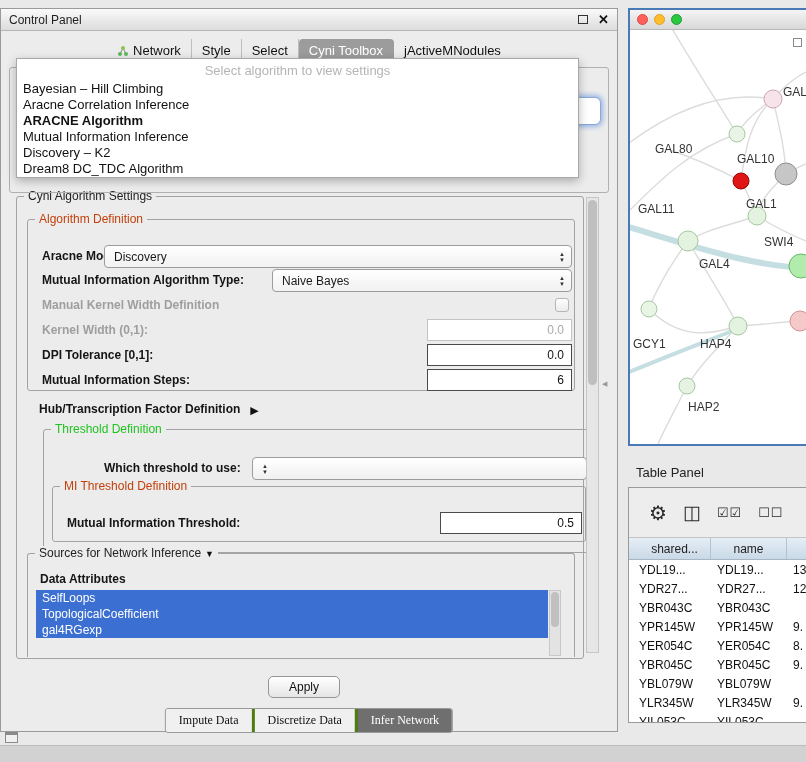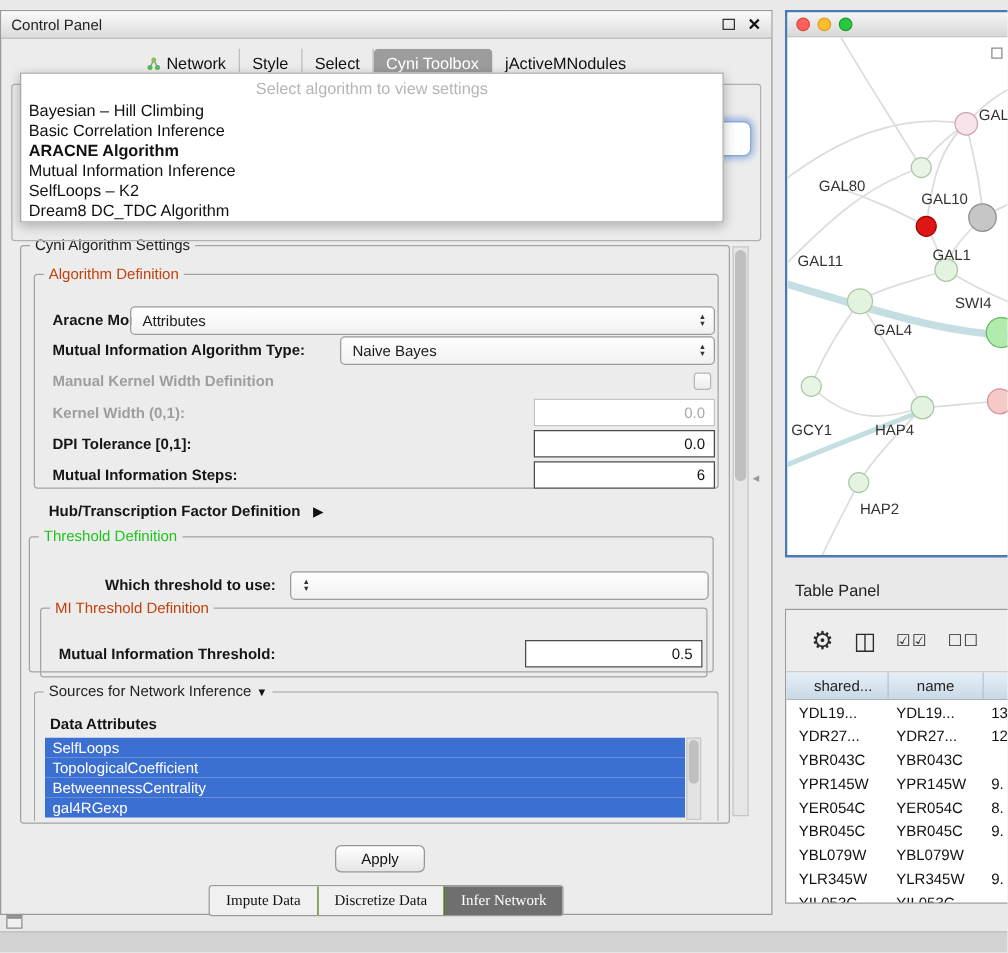--- a/index.html
+++ b/index.html
@@ -57,21 +57,21 @@
   .attr-item { height:16px; line-height:16px; background:#3b6fd1; color:#fff; font-size:12px; padding-left:6px; }
   .attr-scroll { position:absolute; background:#e3e3e3; border:1px solid #c8c8c8; }
   .attr-scroll .thumb { position:absolute; left:1px; right:1px; top:1px; height:55%; background:#c0c0c0; border-radius:4px; }
 
   .vscroll { position:absolute; left:585px; top:188px; width:13px; height:456px; background:#e6e6e6; border:1px solid #c6c6c6; }
   .vscroll .thumb { position:absolute; left:1px; right:1px; top:2px; height:185px; background:#bfbfbf; border-radius:6px; }
 
   .btn { position:absolute; border:1px solid #969696; border-radius:5px; background:linear-gradient(#ffffff,#e5e5e5); font-size:12px; display:flex; align-items:center; justify-content:center; color:#111; }
 
   .btabs { position:absolute; top:699px; left:50%; transform:translateX(-50%); display:flex; border:1px solid #9a9a9a; border-radius:3px; overflow:hidden;font-family:Liberation Serif, serif; }
-  .btab { padding:4px 13px; font-size:12px; background:#f0f0f0; border-left:1px solid #4d7c0f; color:#111; white-space:nowrap; }
+  .btab { padding:4px 13px; font-size:12px; background:#f0f0f0; border-left:3px solid #4d7c0f; color:#111; white-space:nowrap; }
   .btab:first-child { border-left:none; }
   .btab.active { background:#6f6f6f; color:#fff; }
 
   .collapse-arrow { position:absolute; left:601px; top:363px; }
   .collapse-arrow::before { content:"◀"; font-size:7px; color:#999; }
 
   
   .net-win { position:absolute; left:628px; top:8px; width:300px; height:438px; background:#fff; border:2px solid #4a7ab5; }
   .net-titlebar { height:20px; background:linear-gradient(#f4f4f4,#d8d8d8); border-bottom:1px solid #b8b8b8; display:flex; align-items:center; gap:6px; padding-left:7px; }
   .light { width:11px; height:11px; border-radius:50%; }
@@ -139,36 +139,36 @@
         </div>
     </div>
   </div>
 
   <div class="outer-gb"></div>
   <div class="algo-combo-hidden"></div>
 
   <div class="popup">
     <div class="popup-prompt">Select algorithm to view settings</div>
     <div class="popup-item">Bayesian – Hill Climbing</div>
-    <div class="popup-item">Basic Correlation Inference</div>
+    <div class="popup-item">Aracne Correlation Inference</div>
     <div class="popup-item sel-bold">ARACNE Algorithm</div>
     <div class="popup-item">Mutual Information Inference</div>
-    <div class="popup-item">SelfLoops – K2</div>
+    <div class="popup-item">Discovery – K2</div>
     <div class="popup-item">Dream8 DC_TDC Algorithm</div>
   </div>
 
   <div class="groupbox" style="left:15px; top:187px; width:568px; height:463px;">
     <span class="gb-title">Cyni Algorithm Settings</span>
 
     <div class="groupbox" style="left:10px; top:22px; width:548px; height:172px;">
       <span class="gb-title blue">Algorithm Definition</span>
 
       <span class="lbl" style="left:14px; top:29px;">Aracne Mode:</span>
       <div class="combo" style="left:76px; top:25px; width:468px;">
-        <span class="val">Attributes</span>
+        <span class="val">Discovery</span>
         <span class="arrows"></span>
       </div>
 
       <span class="lbl" style="left:14px; top:53px;">Mutual Information Algorithm Type:</span>
       <div class="combo" style="left:244px; top:49px; width:300px;">
         <span class="val">Naive Bayes</span>
         <span class="arrows"></span>
       </div>
 
       <span class="lbl disabled" style="left:14px; top:78px;">Manual Kernel Width Definition</span>
@@ -188,21 +188,21 @@
       <div class="field" style="left:399px; top:149px; width:145px;">
         <span>6</span>
       </div>
     </div>
 
     <div class="hub-row">
       <span class="lbl" style="position:static;">Hub/Transcription Factor Definition</span>
       <span class="tri-right"></span>
     </div>
 
-    <div class="groupbox" style="left:6px; top:232px; width:548px; height:109px;">
+    <div class="groupbox" style="left:26px; top:232px; width:548px; height:124px;">
       <span class="gb-title green">Threshold Definition</span>
 
       <span class="lbl" style="left:60px; top:31px;">Which threshold to use:</span>
       <div class="combo" style="left:208px; top:27px; width:335px;">
         <span class="arrows"></span>
       </div>
 
       <div class="groupbox" style="left:8px; top:56px; width:534px; height:56px;">
         <span class="gb-title blue">MI Threshold Definition</span>
         <span class="lbl" style="left:14px; top:29px;">Mutual Information Threshold:</span>
@@ -211,21 +211,20 @@
         </div>
       </div>
     </div>
 
     <div class="groupbox" style="left:10px; top:356px; width:548px; height:104px; border-bottom:none; border-radius:3px 3px 0 0;">
       <span class="gb-title"><span>Sources for Network Inference</span><span class="tri-down"></span></span>
       <span class="lbl" style="left:12px; top:18px;">Data Attributes</span>
       <div class="attr-list" style="left:8px; top:36px; width:512px; height:66px;">
         <div class="attr-item">SelfLoops</div>
         <div class="attr-item">TopologicalCoefficient</div>
-        <div class="attr-item">BetweennessCentrality</div>
         <div class="attr-item">gal4RGexp</div>
       </div>
       <div class="attr-scroll" style="left:521px; top:36px; width:12px; height:66px;">
           <div class="thumb"></div>
         </div>
     </div>
   </div>
 
   <div class="vscroll">
       <div class="thumb"></div>

